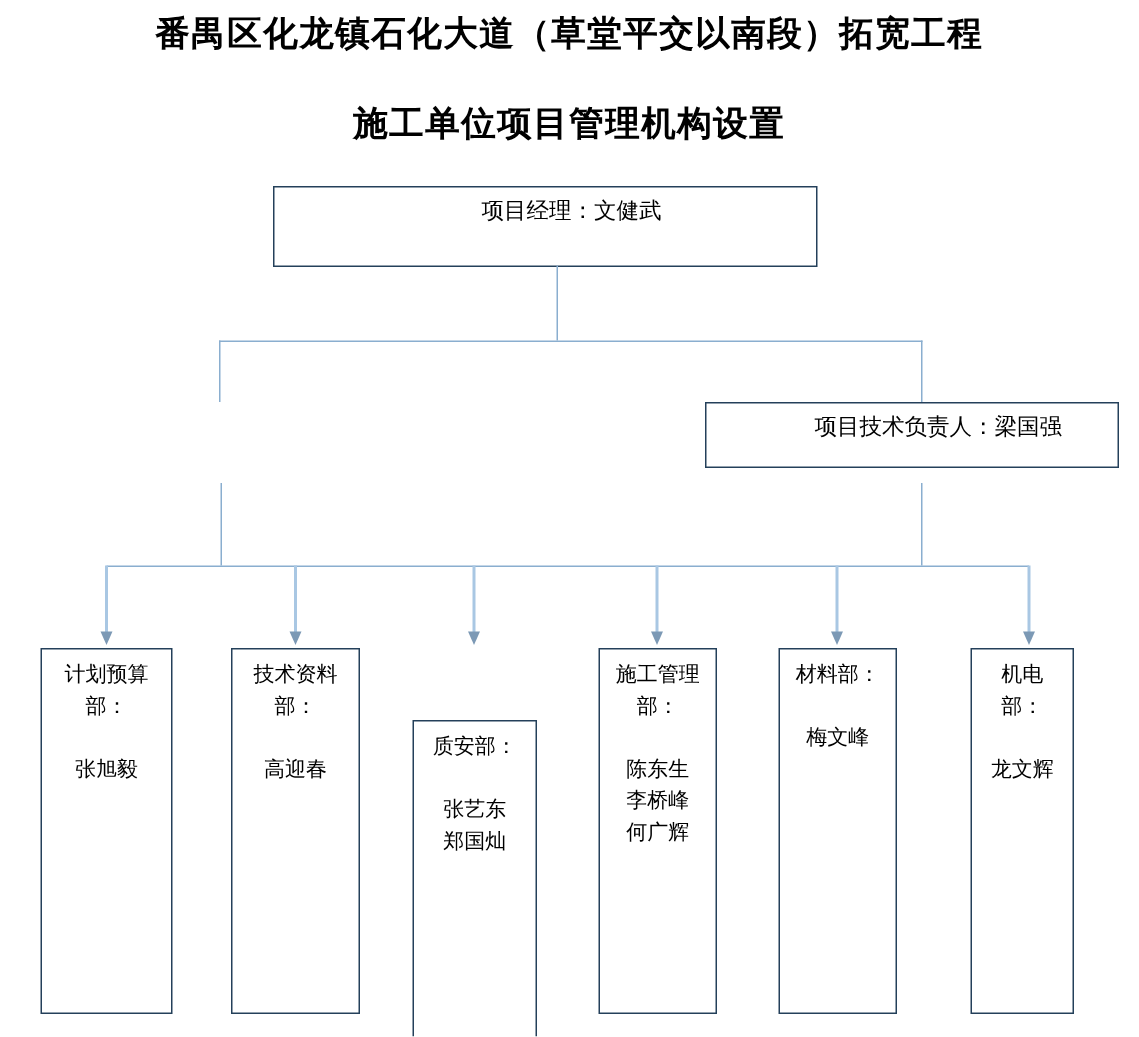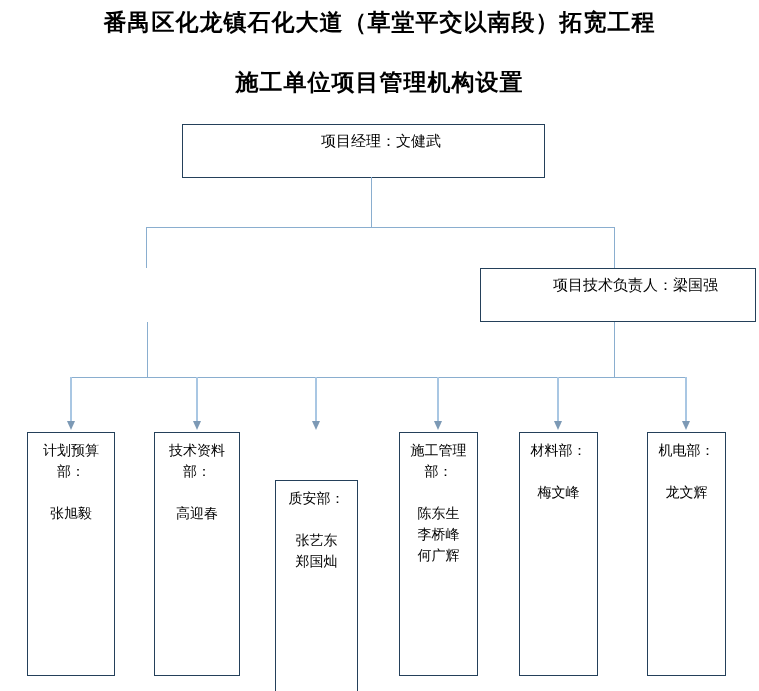--- a/index.html
+++ b/index.html
@@ -32,21 +32,21 @@
     background: #ffffff;
     box-sizing: border-box;
     text-align: center;
     font-size: 15px;
     line-height: 19px;
     padding-top: 7px;
     padding-left: 35px;
   }
   #root-box  { left: 182px; top: 124px; width: 363px; height: 54px; }
   #left-box  { left: 13px;  top: 268px; width: 277px; height: 54px; }
-  #right-box { left: 480px; top: 268px; width: 276px; height: 54px; }
+  #right-box { left: 470px; top: 268px; width: 276px; height: 44px; }
 
   .dept {
     position: absolute;
     top: 432px;
     height: 244px;
     border: 1.5px solid var(--box-border, #24405a);
     background: #ffffff;
     box-sizing: border-box;
     text-align: center;
     font-size: 14px;
@@ -160,20 +160,20 @@
     </div>
   </div>
 
   <div class="dept" style="left:519px; width:79px;">
     <div class="dept-name">材料部：</div>
     <div class="dept-members">
       <div>梅文峰</div>
     </div>
   </div>
 
-  <div class="dept" style="left:647px; width:79px;">
+  <div class="dept" style="left:647px; width:69px;">
     <div class="dept-name">机电部：</div>
     <div class="dept-members">
       <div>龙文辉</div>
     </div>
   </div>
 
 </div>
 
 </body></html>

